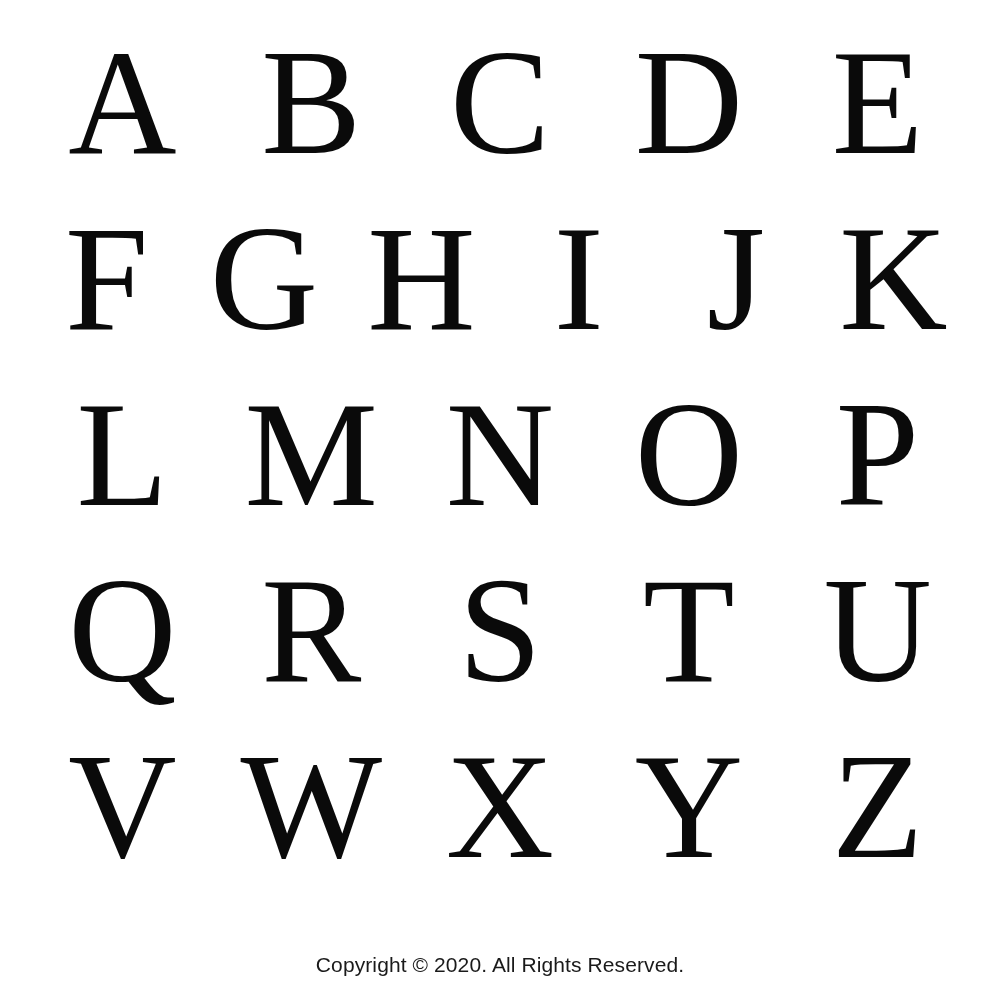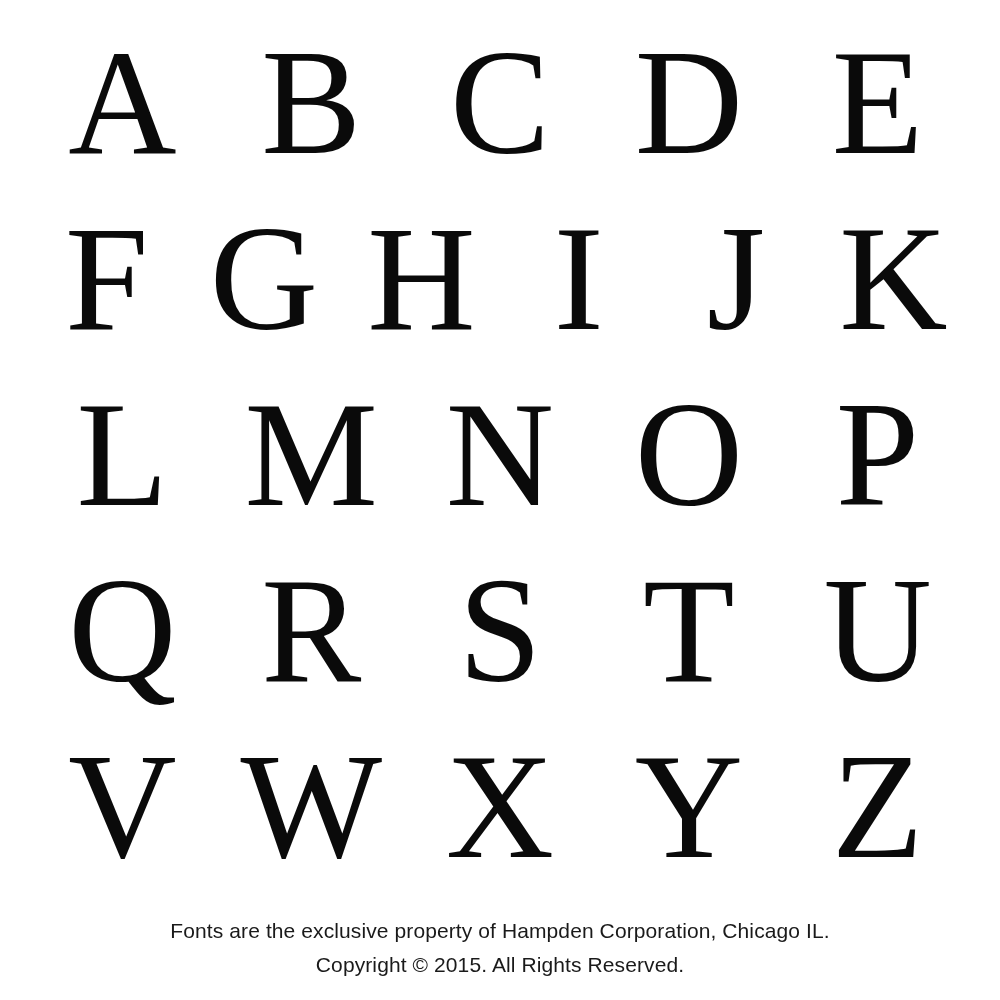--- a/index.html
+++ b/index.html
@@ -106,17 +106,16 @@
       <span class="glyph">V</span>
       <span class="glyph">W</span>
       <span class="glyph">X</span>
       <span class="glyph">Y</span>
       <span class="glyph">Z</span>
     </div>
 
   </div>
 
   <div class="footer">
-    <div class="footer-line">Fonts are the exclusive property of Hampden Corporation, Chicago IL.</div>
-    <div class="footer-line">Copyright © 2015. All Rights Reserved.</div>
+    <div class="footer-line">Copyright © 2020. All Rights Reserved.</div>
   </div>
 
 </div>
 
 </body></html>

